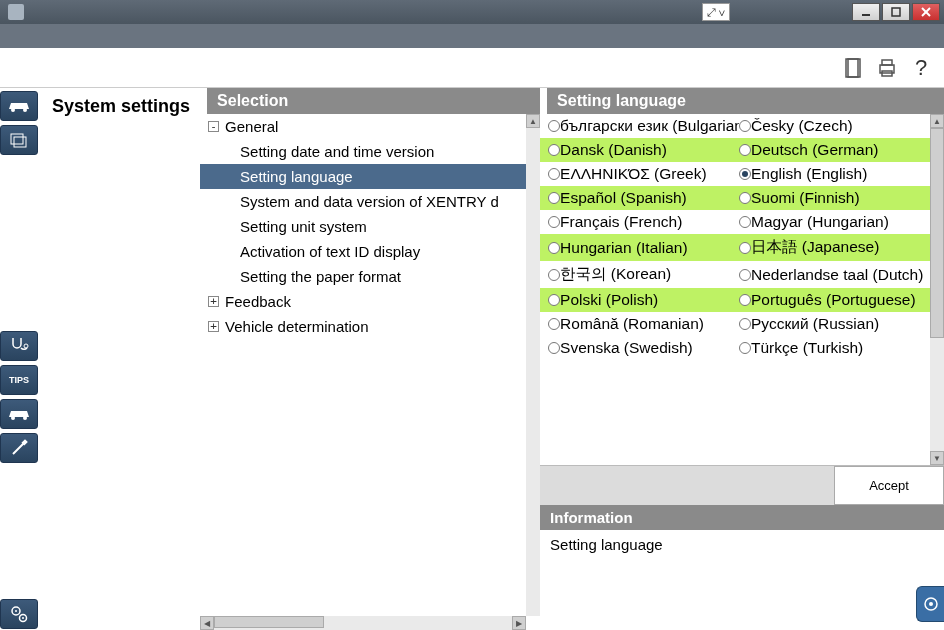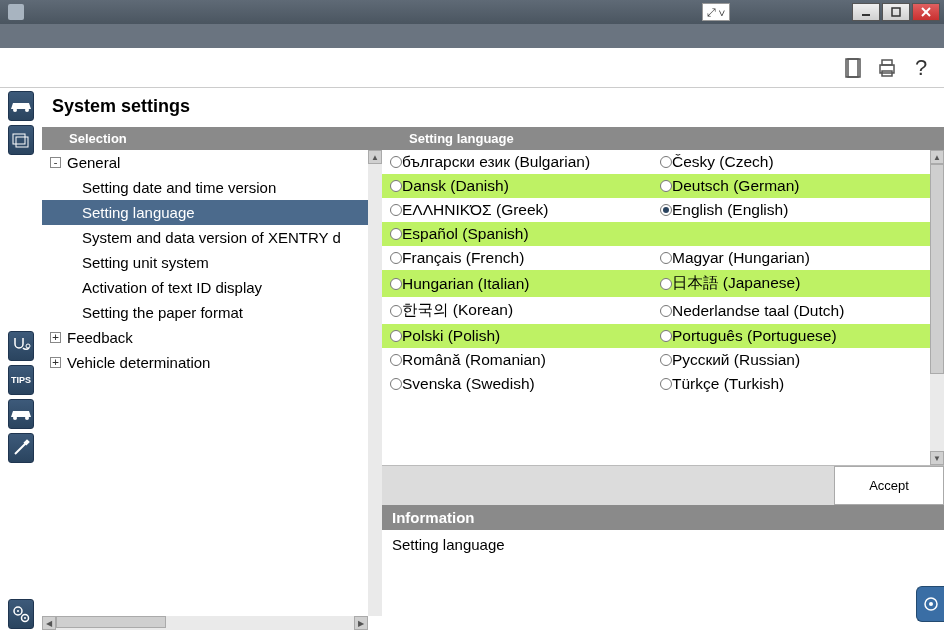--- a/index.html
+++ b/index.html
@@ -84,39 +84,39 @@
     }
     .left-rail {
       width: 42px;
       background: #fff;
       display: flex;
       flex-direction: column;
       padding-top: 2px;
       gap: 2px;
     }
     .rail-item {
-      width: 26px; height: 30px;
-      margin: 1px 8px;
+      width: 38px; height: 30px;
+      margin: 1px 0;
       background: linear-gradient(#3d5a7a, #2a445f);
       border: 1px solid #1f3550;
       border-radius: 3px;
       display: flex;
       align-items: center;
       justify-content: center;
       cursor: pointer;
       color: #fff;
       font-size: 9px;
       text-align: right;
     }
     .rail-item.tips { font-size: 9px; font-weight: bold; }
     .rail-bottom { margin-top: auto; }
     .content-area {
       flex: 1;
       display: flex;
-      flex-direction: column;
+      flex-direction: row;
       min-width: 0;
     }
     .page-title {
       font-size: 18px;
       font-weight: bold;
       padding: 8px 10px 10px 10px;
       background: #fff;
     }
     .panels {
       flex: 1;
@@ -132,22 +132,23 @@
     .panel-right {
       flex: 1;
       display: flex;
       flex-direction: column;
       min-height: 0;
     }
     .panel-head {
       background: #8a8a8a;
       color: #fff;
       font-weight: bold;
-      padding: 4px 27px;
-      font-size: 13px;
+      padding: 4px 10px;
+      font-size: 16px;
+      margin-left: 7px;
     }
     .tree {
       flex: 1;
       overflow: hidden;
       position: relative;
     }
     .tree-scroll {
       position: absolute;
       left:0; top:0; right:14px; bottom:14px;
       overflow: hidden;
@@ -471,20 +472,24 @@
                       <span class="dot"></span>
                     </span>
                     <span>English (English)</span>
                   </div>
                 </div>
                 <div class="lang-row alt">
                   <div class="lang-cell">
                     <span class="radio"></span>
                     <span>Español (Spanish)</span>
                   </div>
+                  <div class="lang-cell">
+                    <span class="radio"></span>
+                    <span>Suomi (Finnish)</span>
+                  </div>
                 </div>
                 <div class="lang-row">
                   <div class="lang-cell">
                     <span class="radio"></span>
                     <span>Français (French)</span>
                   </div>
                   <div class="lang-cell">
                     <span class="radio"></span>
                     <span>Magyar (Hungarian)</span>
                   </div>

